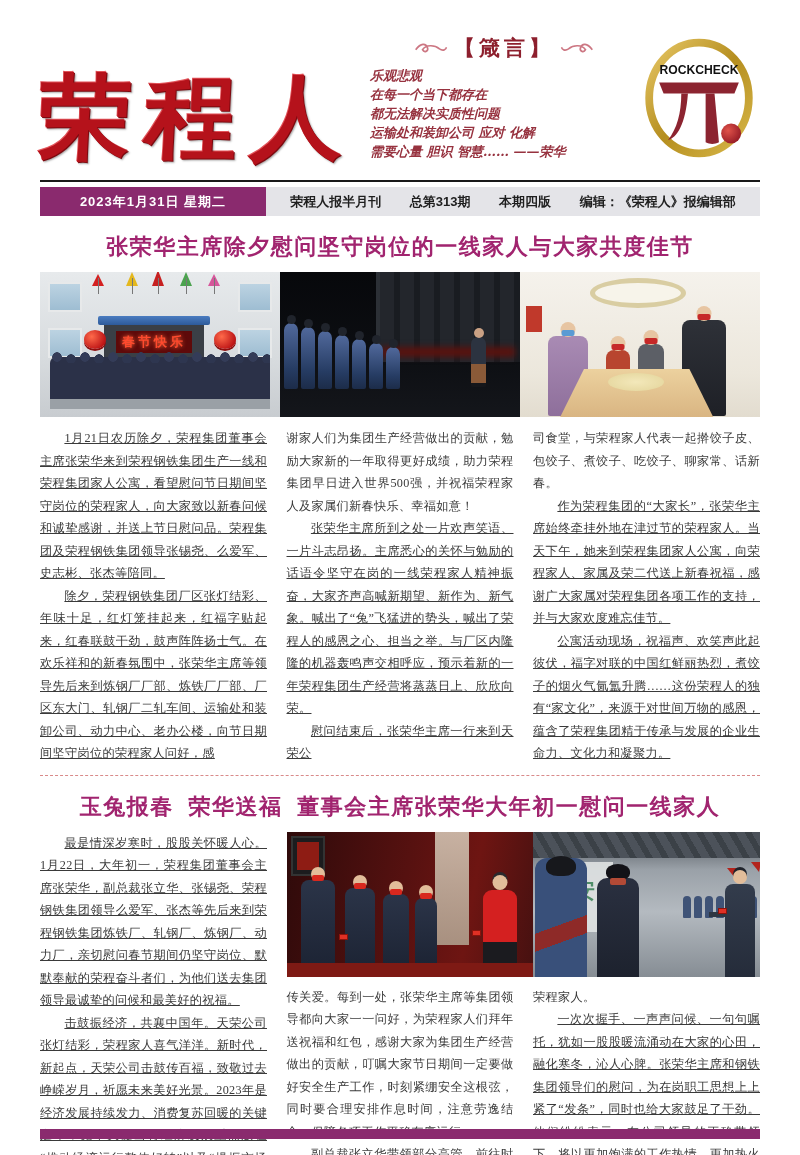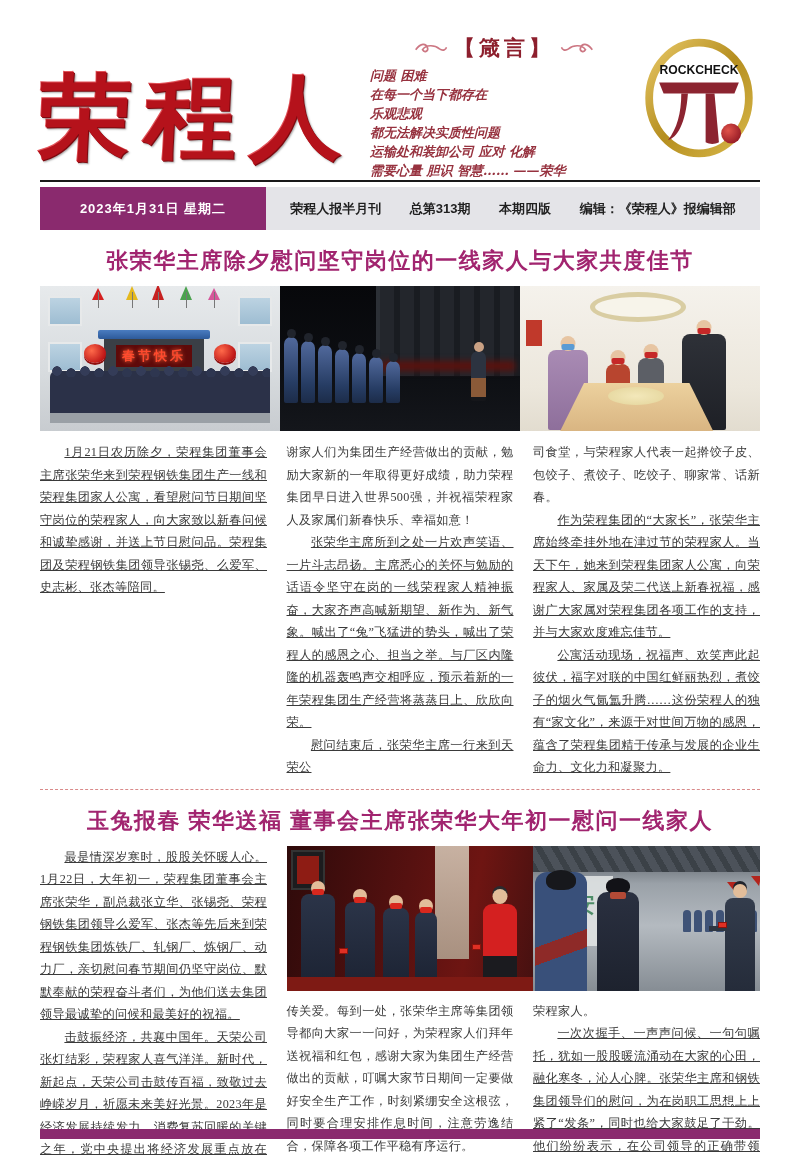--- a/index.html
+++ b/index.html
@@ -30,33 +30,33 @@
   .flourish { width:34px; height:16px; opacity:.85; }
   .motto-lines { margin-top:4px; color:#97323f; font-style:italic; font-weight:bold;
     font-size:13px; line-height:19px; font-family:"DejaVu Serif", serif; }
   .motto-lines .m-line { white-space:nowrap; }
 
   .logo-wrap { flex:0 0 122px; display:flex; align-items:flex-start; justify-content:center; padding-top:8px; }
   .logo-svg { width:112px; height:124px; }
 
   
   .head-rule { border-bottom:2px solid #1a1a1a; margin-top:2px; }
-  .date-bar { display:flex; height:43px; margin-top:5px; font-family:"Liberation Sans", sans-serif; }
+  .date-bar { display:flex; height:29px; margin-top:5px; font-family:"Liberation Sans", sans-serif; }
   .date-left {
     flex:0 0 226px; background:#8a2a6e; color:#ffffff; font-weight:bold;
     font-size:13px; display:flex; align-items:center; justify-content:center; letter-spacing:1px;
   }
   .date-right {
     flex:1 1 auto; background:#e4e4e8; color:#1f1f1f; font-weight:bold; font-size:13px;
     display:flex; align-items:center; justify-content:space-around; padding:0 10px;
   }
 
   
   .headline {
-    text-align:center; font-family:Liberation Sans, sans-serif; font-weight:bold;
+    text-align:center; font-family:Liberation Mono, monospace; font-weight:bold;
     color:#a1246f; font-size:22px; letter-spacing:1.5px; margin-top:16px;
   }
 
   
   .photo-row { display:flex; justify-content:space-between; margin-top:10px; }
   .photo { position:relative; width:256px; height:145px; overflow:hidden; background:#d0d0d0; }
 
   .cols { display:flex; justify-content:space-between; margin-top:10px; }
   .col { width:227px; }
   .para { font-size:12.2px; line-height:22.5px; text-align:justify; color:#3a3a3a; letter-spacing:.3px; }
@@ -186,23 +186,22 @@
         <div class="motto-head">
           <svg class="flourish" viewBox="0 0 40 16">
             <path d="M2 10 C8 2 14 2 16 8 C17 12 12 14 10 10 C14 4 24 4 30 9 C34 12 38 10 38 7" fill="none" stroke="#c4606e" stroke-width="2"></path>
           </svg>
           <span>【箴言】</span>
           <svg class="flourish" viewBox="0 0 40 16" style="transform:scaleX(-1)">
             <path d="M2 10 C8 2 14 2 16 8 C17 12 12 14 10 10 C14 4 24 4 30 9 C34 12 38 10 38 7" fill="none" stroke="#c4606e" stroke-width="2"></path>
           </svg>
         </div>
         <div class="motto-lines">
-          <div class="m-line">问题 困难</div>
+          <div class="m-line">乐观悲观</div>
           <div class="m-line">在每一个当下都存在</div>
-          <div class="m-line">乐观悲观</div>
           <div class="m-line">都无法解决实质性问题</div>
           <div class="m-line">运输处和装卸公司 应对 化解</div>
           <div class="m-line">需要心量 胆识 智慧…… ——荣华</div>
         </div>
       </div>
 
       <div class="logo-wrap">
         <svg class="logo-svg" viewBox="0 0 100 112">
           <defs>
             <linearGradient id="gold" x1="0" y1="0" x2="1" y2="1">
@@ -288,20 +287,21 @@
         <div class="fig f-gray"></div>
         <div class="fig f-black"></div>
         <div class="table"></div>
         <div class="plate"></div>
       </div>
     </div>
 
     <div class="cols">
       <div class="col">
           <p class="para ind">1月21日农历除夕，荣程集团董事会主席张荣华来到荣程钢铁集团生产一线和荣程集团家人公寓，看望慰问节日期间坚守岗位的荣程家人，向大家致以新春问候和诚挚感谢，并送上节日慰问品。荣程集团及荣程钢铁集团领导张锡尧、么爱军、史志彬、张杰等陪同。</p>
+          <p class="para ind">除夕，荣程钢铁集团厂区张灯结彩、年味十足，红灯笼挂起来，红福字贴起来，红春联鼓干劲，鼓声阵阵扬士气。在欢乐祥和的新春氛围中，张荣华主席等领导先后来到炼钢厂厂部、炼铁厂厂部、厂区东大门、轧钢厂二轧车间、运输处和装卸公司、动力中心、老办公楼，向节日期间坚守岗位的荣程家人问好，感</p>
         </div>
       <div class="col">
           <p class="para">谢家人们为集团生产经营做出的贡献，勉励大家新的一年取得更好成绩，助力荣程集团早日进入世界500强，并祝福荣程家人及家属们新春快乐、幸福如意！</p>
           <p class="para ind">张荣华主席所到之处一片欢声笑语、一片斗志昂扬。主席悉心的关怀与勉励的话语令坚守在岗的一线荣程家人精神振奋，大家齐声高喊新期望、新作为、新气象。喊出了“兔”飞猛进的势头，喊出了荣程人的感恩之心、担当之举。与厂区内隆隆的机器轰鸣声交相呼应，预示着新的一年荣程集团生产经营将蒸蒸日上、欣欣向荣。</p>
           <p class="para ind">慰问结束后，张荣华主席一行来到天荣公</p>
         </div>
       <div class="col">
           <p class="para">司食堂，与荣程家人代表一起擀饺子皮、包饺子、煮饺子、吃饺子、聊家常、话新春。</p>
           <p class="para ind">作为荣程集团的“大家长”，张荣华主席始终牵挂外地在津过节的荣程家人。当天下午，她来到荣程集团家人公寓，向荣程家人、家属及荣二代送上新春祝福，感谢广大家属对荣程集团各项工作的支持，并与大家欢度难忘佳节。</p>
           <p class="para ind">公寓活动现场，祝福声、欢笑声此起彼伏，福字对联的中国红鲜丽热烈，煮饺子的烟火气氤氲升腾……这份荣程人的独有“家文化”，来源于对世间万物的感恩，蕴含了荣程集团精于传承与发展的企业生命力、文化力和凝聚力。</p>

